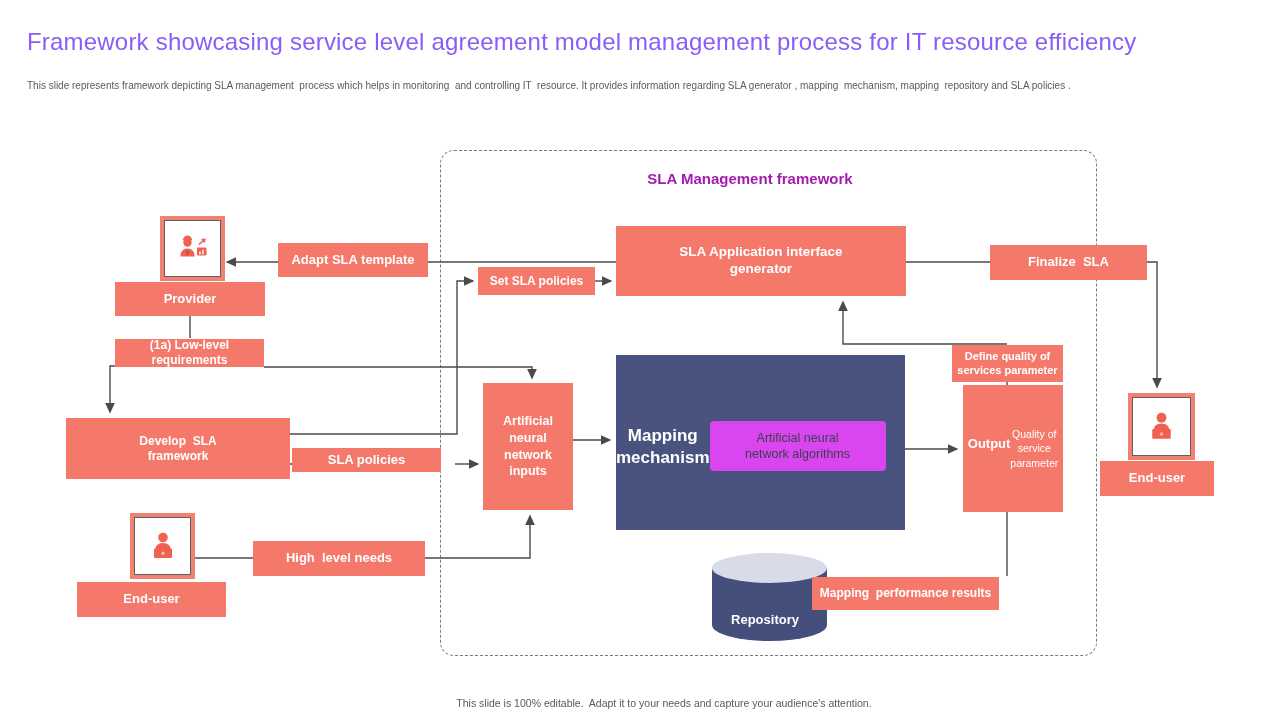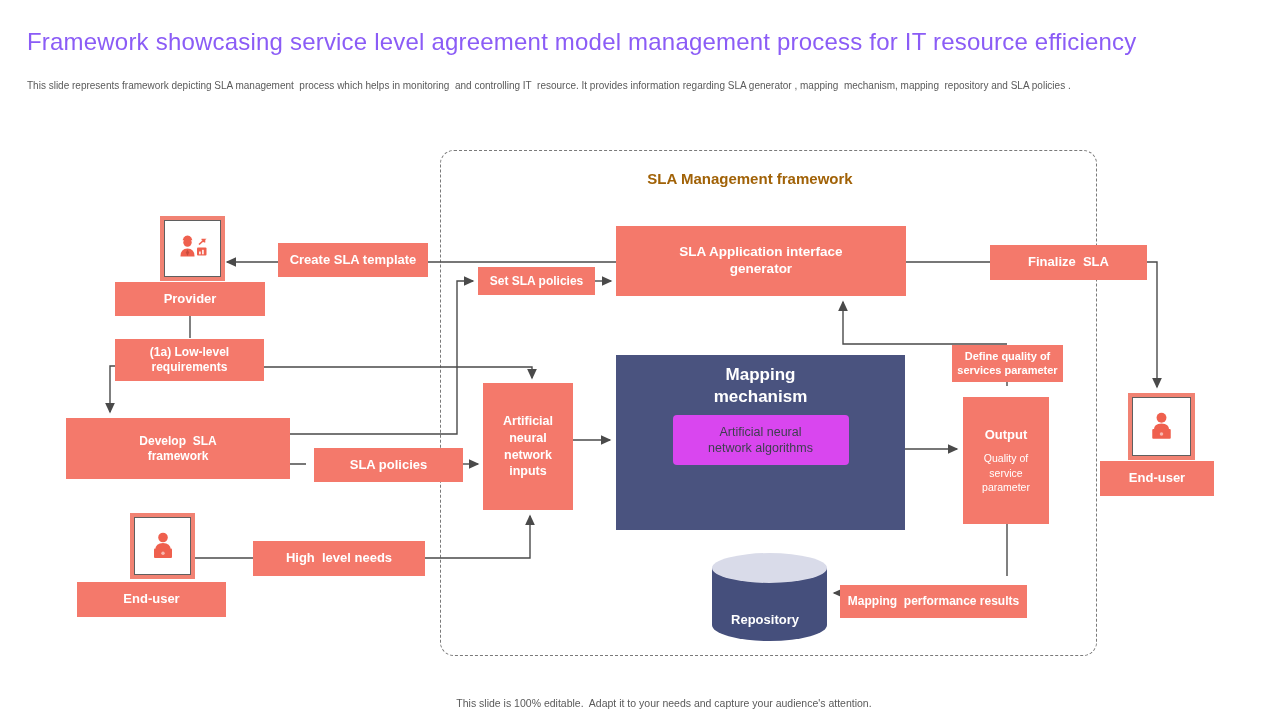--- a/index.html
+++ b/index.html
@@ -9,28 +9,28 @@
   .lbl{white-space:pre-wrap;}
   
   .title{left:27px;top:28px;width:1200px;font-size:24px;color:#8b5cf6;
          font-weight:400;letter-spacing:.2px;}
   .subtitle{left:27px;top:80px;width:1180px;font-size:10px;color:#5a5a5a;white-space:pre-wrap;}
   .footer{left:0;top:697px;width:1280px;text-align:center;font-size:10.5px;color:#5a5a5a;white-space:pre-wrap;padding-left:24px;}
   
   .framework{left:440px;top:150px;width:655px;height:504px;border:1.5px dashed #7a7a7a;
              border-radius:14px;z-index:0;}
   .fw-title{left:540px;top:170px;width:420px;text-align:center;font-size:15px;
-            font-weight:bold;color:#a16207;z-index:2;}
+            font-weight:bold;color:#a21caf;z-index:2;}
   
   .box{background:#F4796B;color:#ffffff;font-weight:bold;font-size:12px;
        display:flex;align-items:center;justify-content:center;text-align:center;
        line-height:1.25;z-index:2;}
   
   .mapping{left:616px;top:355px;width:289px;height:175px;background:#4A537F;z-index:2;
-           display:flex;flex-direction:column;align-items:center;justify-content:flex-start;
+           display:flex;flex-direction:row;align-items:center;justify-content:flex-start;
            color:#fff;text-align:center;}
   .mapping-title{font-size:17px;font-weight:bold;line-height:1.3;margin-top:9px;}
   .mapping-inner{width:176px;min-height:50px;background:#d946ef;border-radius:4px;color:#3d3f4e;
                  font-size:12.5px;display:flex;align-items:center;justify-content:center;
                  line-height:1.3;margin-top:7px;}
   .mapping-caption{font-size:14.5px;font-weight:bold;line-height:1.3;margin-top:9px;}
   
   .iconframe{background:#ffffff;border:4px solid #F18273;box-shadow:inset 0 0 0 1px #5f5f5f;
              display:flex;align-items:center;justify-content:center;z-index:2;}
   
@@ -93,27 +93,27 @@
       <rect x="22" y="16.5" width="9.5" height="8" rx="1"></rect>
       <path d="M24 13.5 L29.5 8.5 l-3 0 l3 0 l0 3" stroke="#EF604E" stroke-width="1.6" fill="none"></path>
     </g>
     <g fill="#ffffff" opacity="0.85">
       <rect x="24" y="20.5" width="1.8" height="2.8"></rect>
       <rect x="27" y="18.8" width="1.8" height="4.5"></rect>
     </g>
   </svg>
 </div>
 
-<div class="abs box lbl" style="left:278px;top:243px;width:150px;height:34px;font-size:13px;">Create SLA template</div>
+<div class="abs box lbl" style="left:278px;top:243px;width:150px;height:34px;font-size:13px;">Adapt SLA template</div>
 <div class="abs box lbl" style="left:115px;top:282px;width:150px;height:34px;font-size:13px;">Provider</div>
-<div class="abs box lbl" style="left:115px;top:339px;width:149px;height:42px;">(1a) Low-level
+<div class="abs box lbl" style="left:115px;top:339px;width:149px;height:28px;">(1a) Low-level
 requirements</div>
 <div class="abs box lbl" style="left:66px;top:418px;width:224px;height:61px;font-size:12px;">Develop  SLA
 framework</div>
-<div class="abs box lbl" style="left:314px;top:448px;width:149px;height:34px;font-size:13px;">SLA policies</div>
+<div class="abs box lbl" style="left:292px;top:448px;width:149px;height:24px;font-size:13px;">SLA policies</div>
 
 <div class="abs iconframe" style="left:130px;top:513px;width:57px;height:58px;">
   <svg width="36" height="36" viewBox="0 0 36 36">
     <g fill="#EF604E">
       <circle cx="18" cy="9.5" r="4.8"></circle>
       <path d="M10.5 21.5 q0 -6.5 7.5 -6.5 q7.5 0 7.5 6.5 z"></path>
       <rect x="9" y="20.5" width="18" height="9.5" rx="1"></rect>
     </g>
     <circle cx="18" cy="25.2" r="1.7" fill="#ffffff" opacity="0.55"></circle>
   </svg>
@@ -134,21 +134,21 @@
   <div class="mapping-title lbl">Mapping
 mechanism</div>
   <div class="mapping-inner lbl">Artificial neural
 network algorithms</div>
 </div>
 
 <div class="abs box lbl" style="left:990px;top:245px;width:157px;height:35px;font-size:13px;">Finalize  SLA</div>
 <div class="abs box lbl" style="left:952px;top:345px;width:111px;height:37px;font-size:11px;">Define quality of
 services parameter</div>
 
-<div class="abs box" style="left:963px;top:385px;width:86px;height:127px;flex-direction:column;margin-top:12px;">
+<div class="abs box" style="left:963px;top:385px;width:100px;height:127px;">
   <div class="output-title lbl">Output</div>
   <div class="output-sub lbl">Quality of
 service
 parameter</div>
 </div>
 
 <div class="abs iconframe" style="left:1128px;top:393px;width:59px;height:59px;">
   <svg width="37" height="37" viewBox="0 0 36 36">
     <g fill="#EF604E">
       <circle cx="18" cy="9.5" r="4.8"></circle>
@@ -160,15 +160,15 @@
 </div>
 
 <div class="abs box lbl" style="left:1100px;top:461px;width:114px;height:35px;font-size:13px;">End-user</div>
 
 <div class="abs cyl">
   <div class="cyl-body"></div>
   <div class="cyl-top"></div>
   <div class="cyl-label">Repository</div>
 </div>
 
-<div class="abs box lbl" style="left:840px;top:577px;width:187px;height:33px;margin-top:8px;">Mapping  performance results</div>
+<div class="abs box lbl" style="left:812px;top:577px;width:187px;height:33px;">Mapping  performance results</div>
 
 <div class="abs footer">This slide is 100% editable.  Adapt it to your needs and capture your audience's attention.</div>
 
 </body></html>

